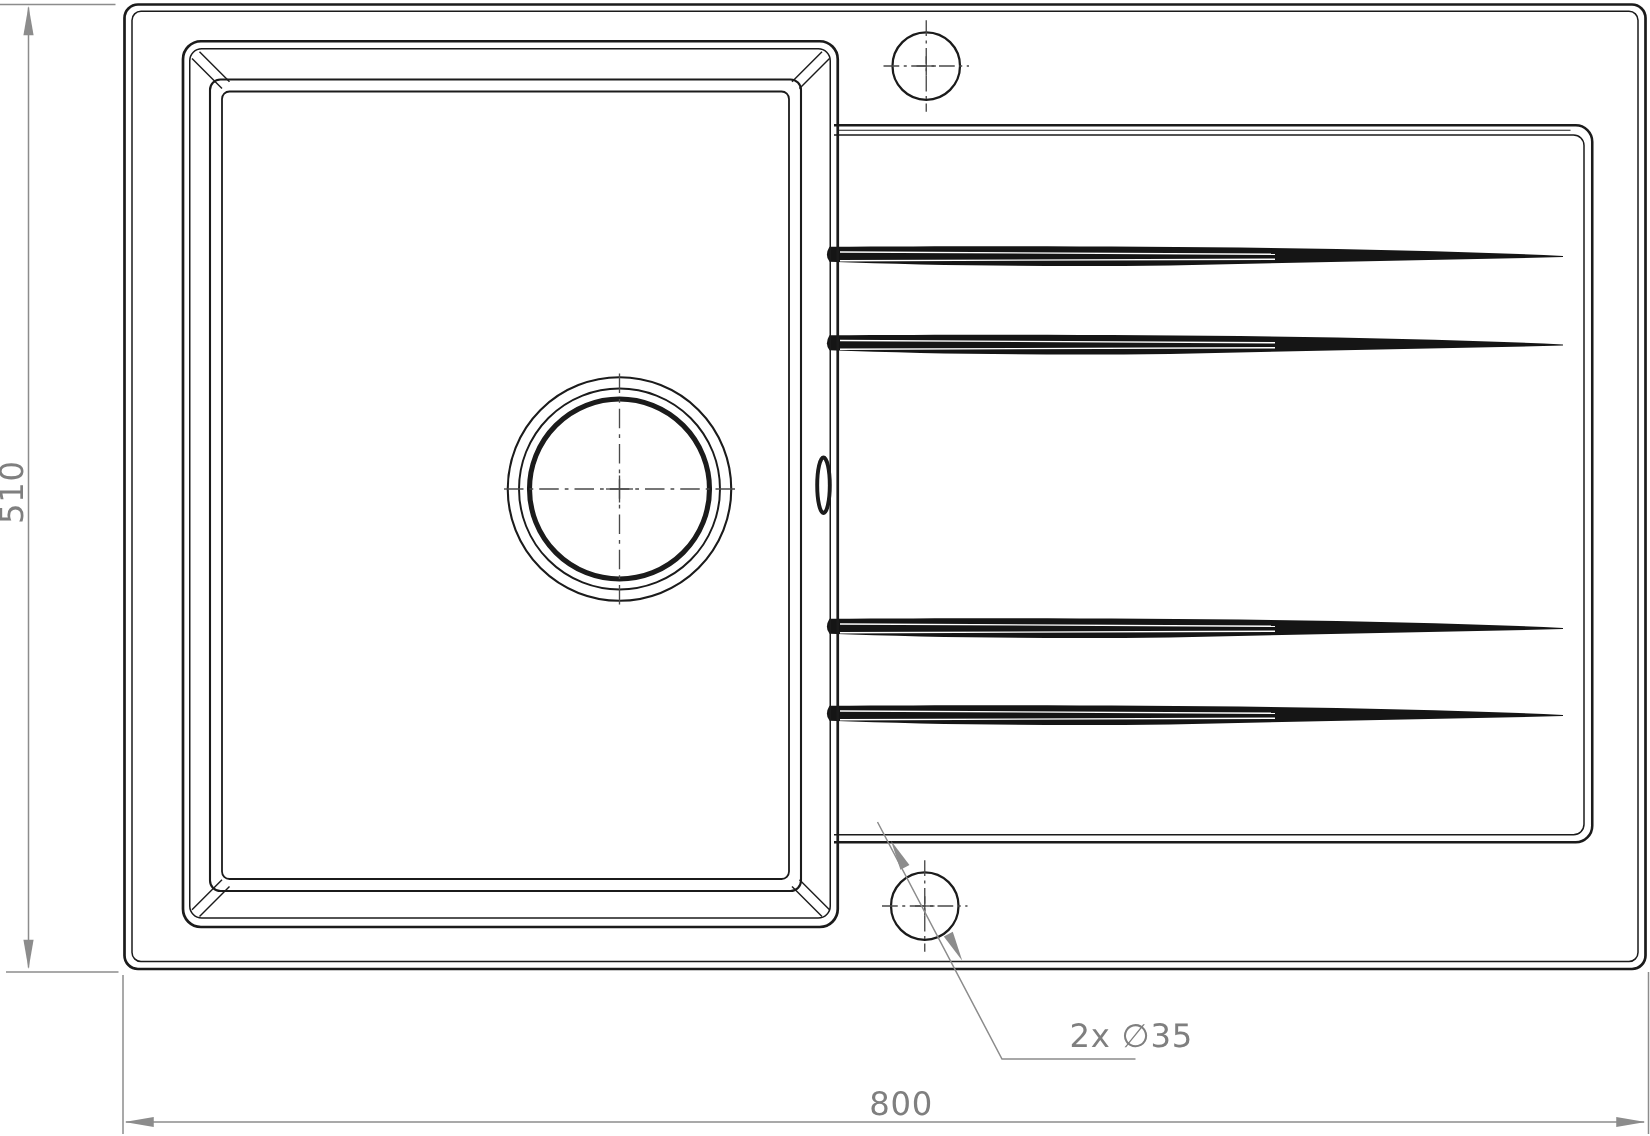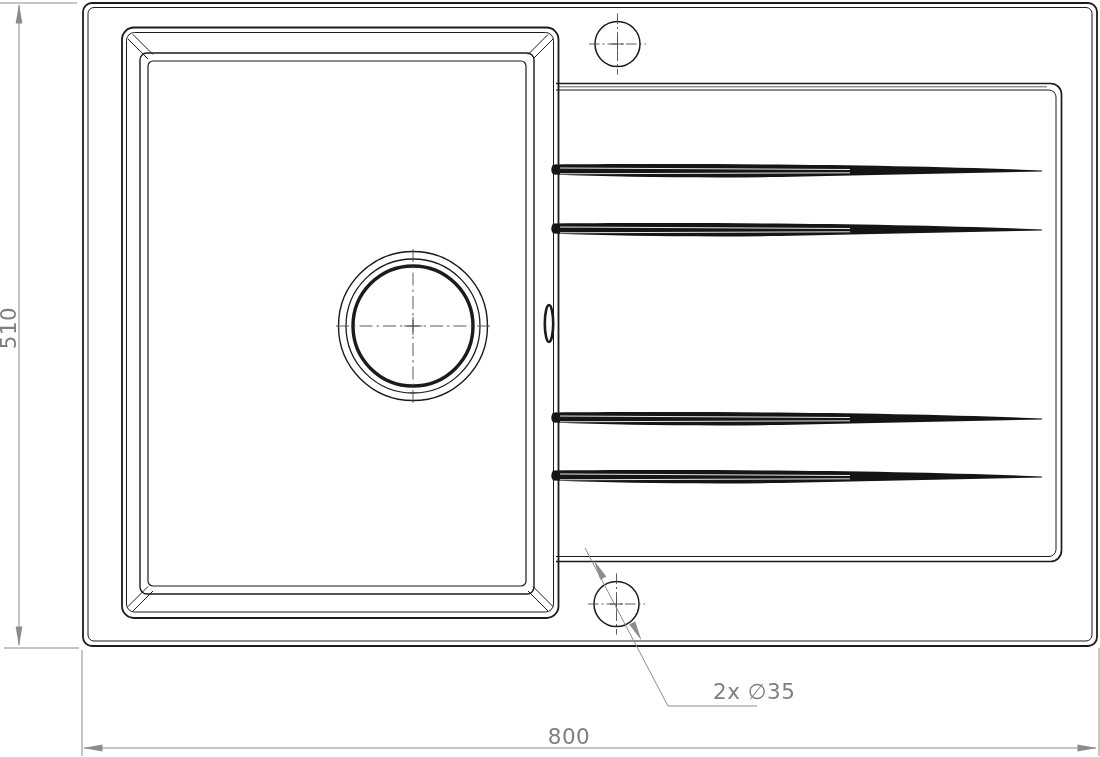--- a/index.html
+++ b/index.html
@@ -119,17 +119,17 @@
 
     <g>
       <path class="gry" d="M585,548 L668,706 H757"></path>
       <polygon class="gfill" points="594,560.5 600.3,579.8 606.3,576.6"></polygon>
       <polygon class="gfill" points="641.5,640.5 629.2,624.4 635.2,621.2"></polygon>
     </g>
   </svg>
 
   <div class="dim-label v" style="left:-13px;top:306px;width:44px;height:44px;display:flex;align-items:center;justify-content:center;">510</div>
 
-  <div class="dim-label" style="left:539px;top:726px;width:60px;text-align:center;">800</div>
+  <div class="dim-label" style="left:562px;top:726px;width:60px;text-align:right;">800</div>
 
   <div class="dim-label" style="left:689px;top:681px;margin-left:24px;">2x ∅35</div>
 
 </div>
 
 </body></html>

